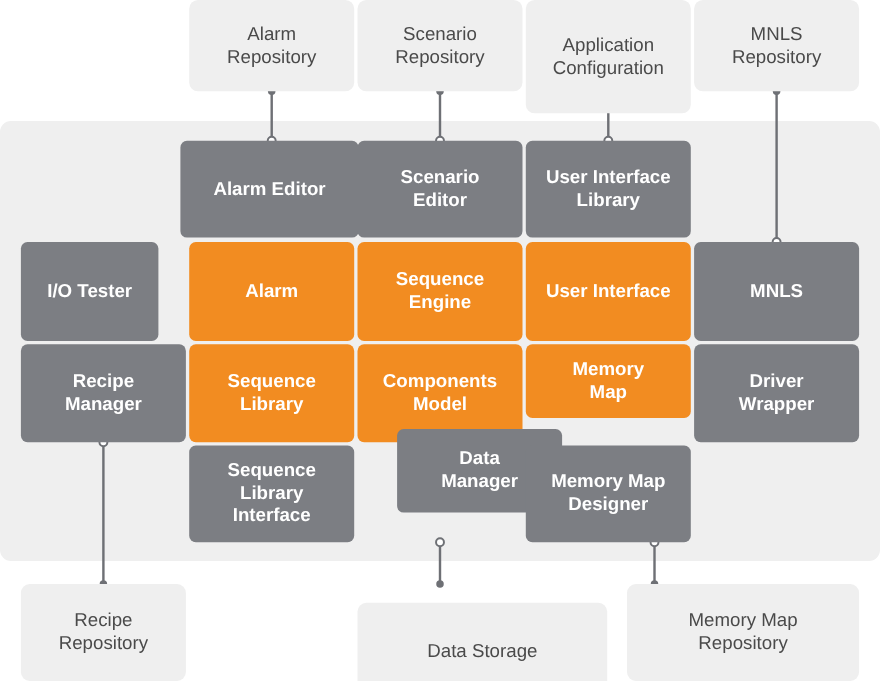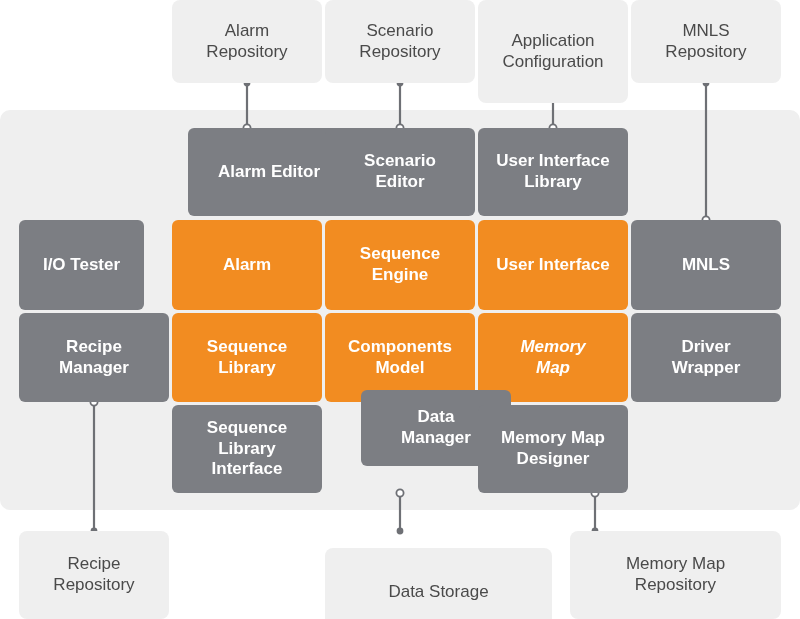--- a/index.html
+++ b/index.html
@@ -118,38 +118,38 @@
 Repository</div>
       <div class="box ext" style="left: 325px; top: 0px; width: 150px; height: 83px;">Scenario
 Repository</div>
       <div class="box ext" style="left: 478px; top: 0px; width: 150px; height: 103px;">Application
 Configuration</div>
       <div class="box ext" style="left: 631px; top: 0px; width: 150px; height: 83px;">MNLS
 Repository</div>
     </div>
 
   <div id="grid-layer">
-      <div class="box core gray" style="left: 188px; top: 128px; width: 162px; height: 88px;">Alarm Editor</div>
+      <div class="box core gray" style="left: 164px; top: 128px; width: 162px; height: 88px;">Alarm Editor</div>
       <div class="box core gray" style="left: 325px; top: 128px; width: 150px; height: 88px;">Scenario
 Editor</div>
       <div class="box core gray" style="left: 478px; top: 128px; width: 150px; height: 88px;">User Interface
 Library</div>
       <div class="box core gray" style="left: 19px; top: 220px; width: 125px; height: 90px;">I/O Tester</div>
       <div class="box core orange" style="left: 172px; top: 220px; width: 150px; height: 90px;">Alarm</div>
       <div class="box core orange" style="left: 325px; top: 220px; width: 150px; height: 90px;">Sequence
 Engine</div>
       <div class="box core orange" style="left: 478px; top: 220px; width: 150px; height: 90px;">User Interface</div>
       <div class="box core gray" style="left: 631px; top: 220px; width: 150px; height: 90px;">MNLS</div>
       <div class="box core gray" style="left: 19px; top: 313px; width: 150px; height: 89px;">Recipe
 Manager</div>
       <div class="box core orange" style="left: 172px; top: 313px; width: 150px; height: 89px;">Sequence
 Library</div>
       <div class="box core orange" style="left: 325px; top: 313px; width: 150px; height: 89px;">Components
 Model</div>
-      <div class="box core orange" style="left: 478px; top: 313px; width: 150px; height: 89px; font-style: italic;">Memory
+      <div class="box core orange" style="left: 478px; top: 313px; width: 150px; height: 67px;">Memory
 Map</div>
       <div class="box core gray" style="left: 631px; top: 313px; width: 150px; height: 89px;">Driver
 Wrapper</div>
       <div class="box core gray" style="left: 172px; top: 405px; width: 150px; height: 88px;">Sequence
 Library
 Interface</div>
       <div class="box core gray" style="left: 325px; top: 390px; width: 150px; height: 76px; margin-left: 36px;">Data
 Manager</div>
       <div class="box core gray" style="left: 478px; top: 405px; width: 150px; height: 88px;">Memory Map
 Designer</div>

